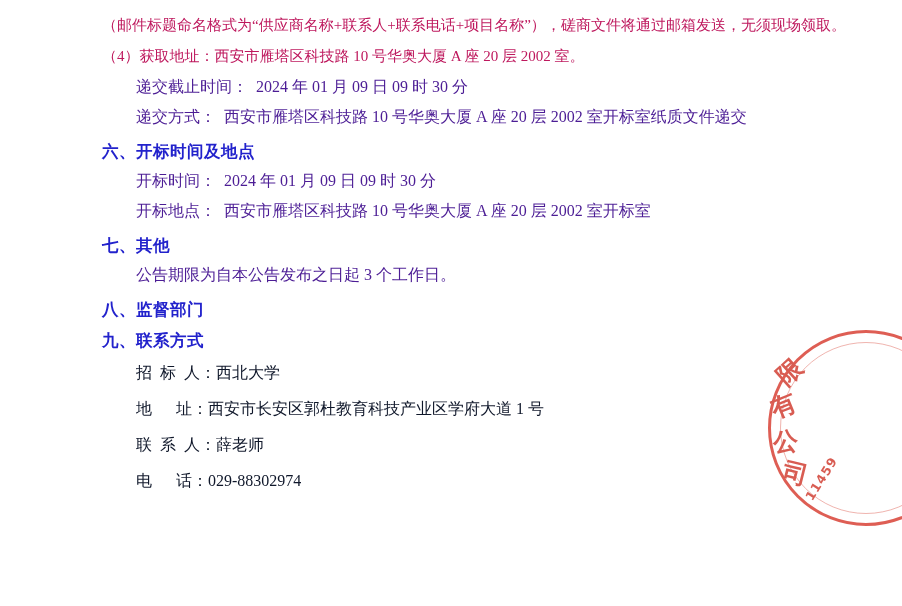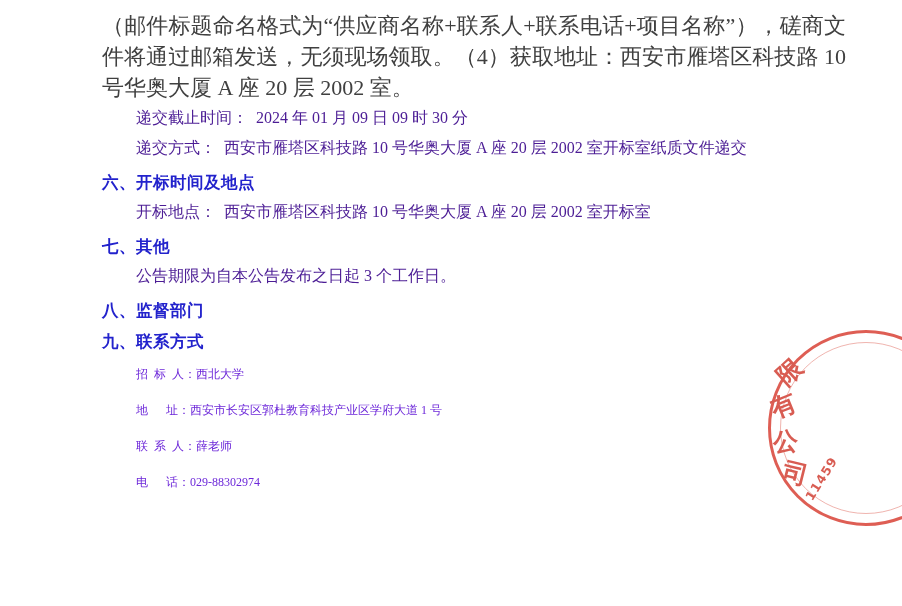--- a/index.html
+++ b/index.html
@@ -16,23 +16,23 @@
     position: relative;
   }
   .page {
     position: relative;
     width: 902px;
     height: 606px;
     box-sizing: border-box;
     padding: 10px 28px 0 28px;
   }
   .para {
-    font-size: 22px;
+    font-size: 15px;
     line-height: 31px;
-    color: #404040;
+    color: #be185d;
     text-align: justify;
     margin: 0;
     white-space: pre-wrap;
   }
   .heading {
     font-family: "DejaVu Sans", "Liberation Sans", sans-serif;
     font-weight: bold;
     font-size: 16.5px;
     color: #2222cc;
     margin: 9px 0 3px 0;
@@ -40,23 +40,23 @@
     letter-spacing: 0.5px;
   }
   .line {
     font-size: 16px;
     line-height: 30px;
     color: #4c1d95;
     padding-left: 108px;
     white-space: pre;
   }
   .contact-row {
-    font-size: 12px;
+    font-size: 16px;
     line-height: 36px;
-    color: #6d28d9;
+    color: #0f172a;
     padding-left: 108px;
     white-space: pre;
   }
   .blk-top {
     padding-left: 74px;
     padding-right: 28px;
   }
   
   .seal {
     position: absolute;
@@ -107,20 +107,21 @@
 <body>
 
 <div class="page">
 
   <div class="para blk-top">（邮件标题命名格式为“供应商名称+联系人+联系电话+项目名称”），磋商文件将通过邮箱发送，无须现场领取。（4）获取地址：西安市雁塔区科技路 10 号华奥大厦 A 座 20 层 2002 室。</div>
 
   <div class="line">递交截止时间：  2024 年 01 月 09 日 09 时 30 分</div>
   <div class="line">递交方式：  西安市雁塔区科技路 10 号华奥大厦 A 座 20 层 2002 室开标室纸质文件递交</div>
 
   <div class="heading">六、开标时间及地点</div>
+  <div class="line">开标时间：  2024 年 01 月 09 日 09 时 30 分</div>
   <div class="line">开标地点：  西安市雁塔区科技路 10 号华奥大厦 A 座 20 层 2002 室开标室</div>
 
   <div class="heading">七、其他</div>
   <div class="line">公告期限为自本公告发布之日起 3 个工作日。</div>
 
   <div class="heading">八、监督部门</div>
 
   <div class="heading">九、联系方式</div>
 
   <div class="contact-row"><span>招  标  人：</span><span>西北大学</span></div>

